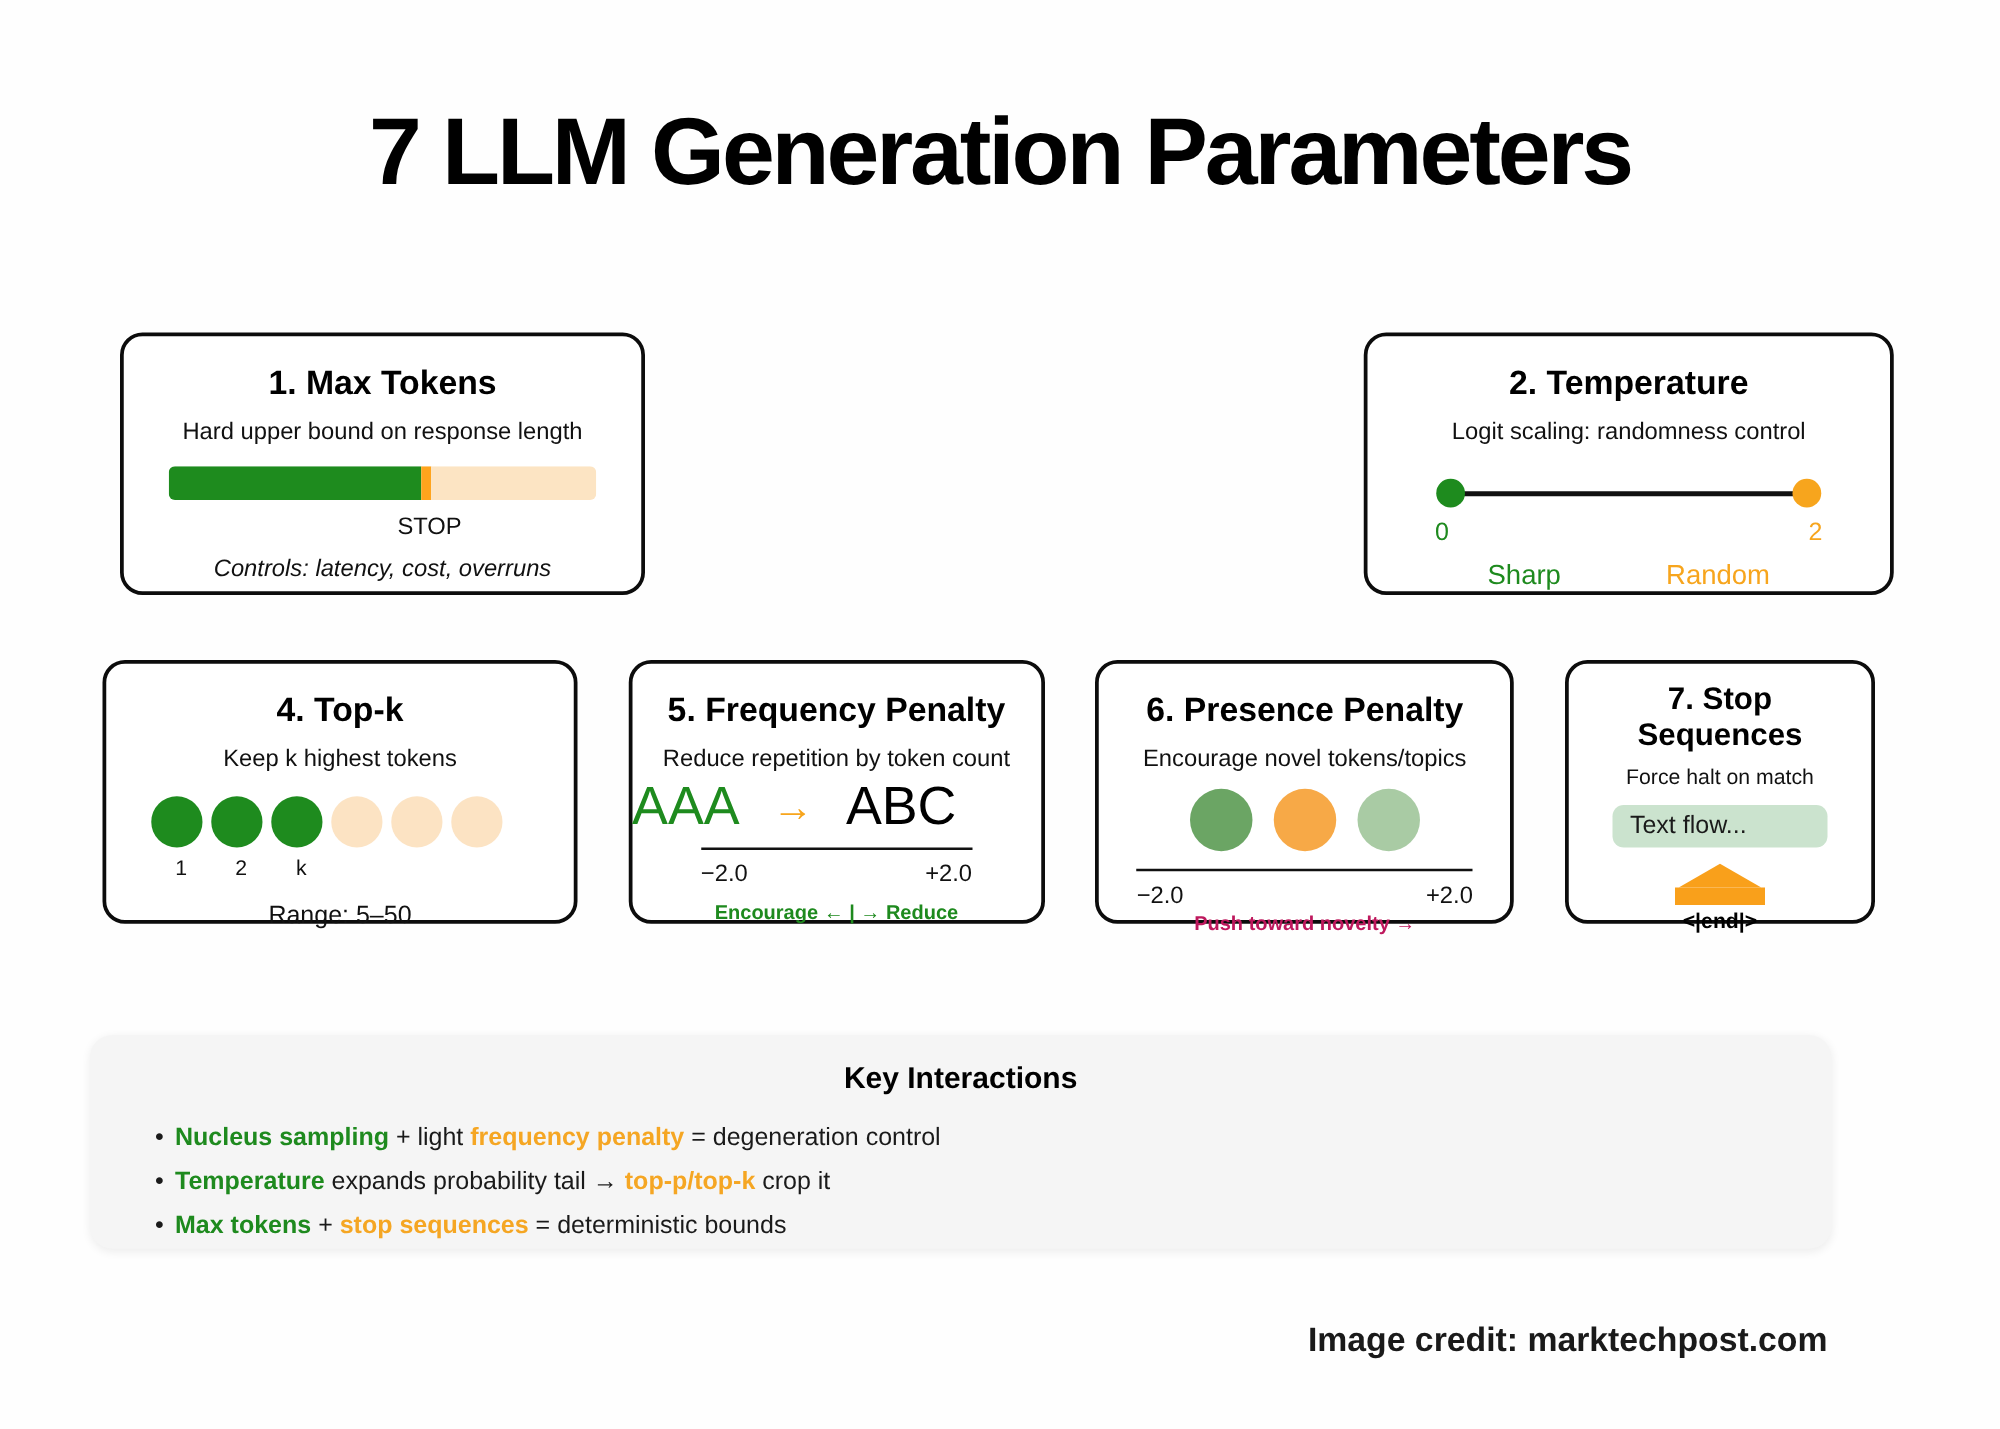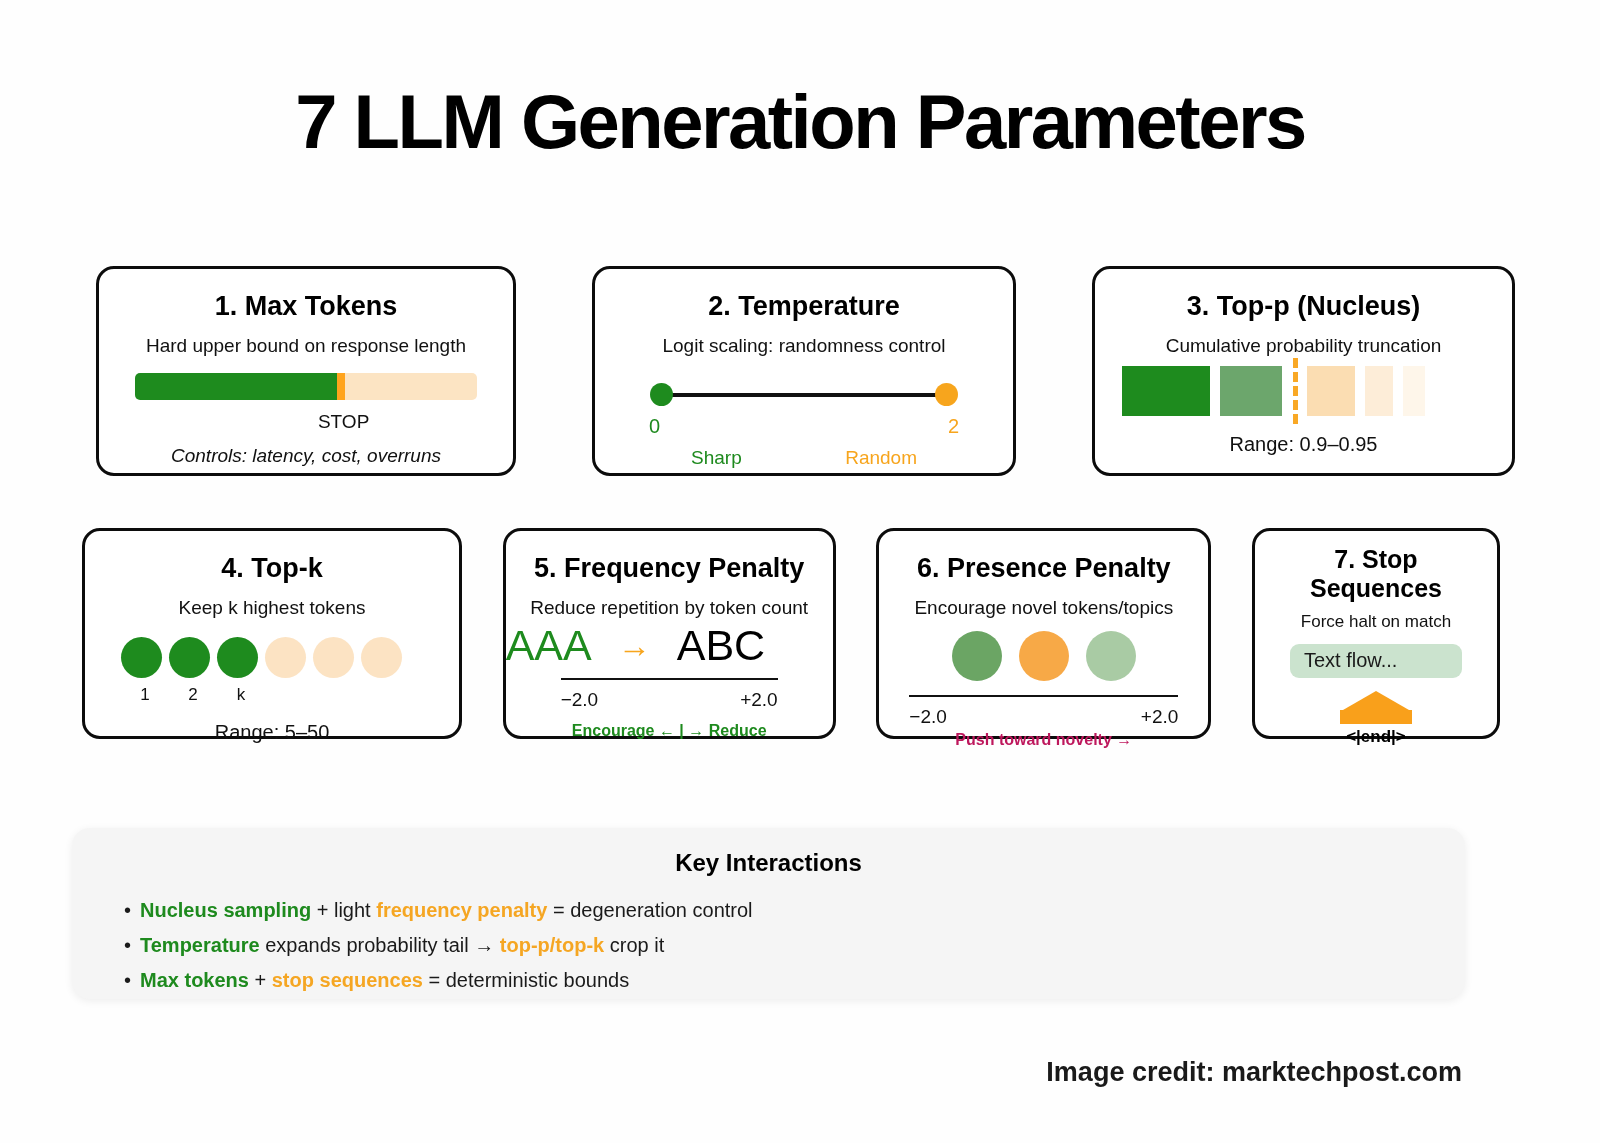--- a/index.html
+++ b/index.html
@@ -34,21 +34,21 @@
   .stop-label{position:absolute;top:38px;left:61%;transform:translateX(-50%);font-size:19px;color:#111;}
   .note{margin-top:45px;font-size:19px;font-style:italic;color:#111;}
 
   
   .slider{position:relative;margin:26px 58px 0;height:23px;}
   .slider .line{position:absolute;left:4px;right:4px;top:10px;height:4px;background:#111;}
   .slider .dot{position:absolute;top:0;width:23px;height:23px;border-radius:50%;}
   .slider .dot.min{left:-3px;background:#1E8B1E;}
   .slider .dot.max{right:-3px;background:#F7A51D;}
   .scale-ends{display:flex;justify-content:space-between;margin:9px 54px 0;font-size:20px;}
-  .scale-caps{display:flex;justify-content:space-between;margin:9px 96px 0;font-size:19px;}
+  .scale-caps{display:flex;justify-content:space-between;margin:9px 96px 0;font-size:22px;}
   .green-t{color:#1E8A1E;}
   .orange-t{color:#F7A51D;}
 
   
   .segs{display:flex;align-items:center;margin:8px 0 0 27px;height:52px;}
   .seg{height:50px;margin-right:10px;}
   .seg1{width:88px;background:#1E8B1E;}
   .seg2{width:62px;background:#6CA66C;}
   .seg3{width:48px;background:#FBDDB2;}
   .seg4{width:28px;background:#FDEDD8;}
@@ -134,33 +134,20 @@
       <div class="scale-ends">
         <span class="green-t">0</span>
         <span class="orange-t">2</span>
       </div>
       <div class="scale-caps">
         <span class="green-t">Sharp</span>
         <span class="orange-t">Random</span>
       </div>
     </div>
 
-    <div class="card c3">
-      <h2>3. Top-p (Nucleus)</h2>
-      <div class="sub">Cumulative probability truncation</div>
-      <div class="segs">
-        <div class="seg seg1"></div>
-        <div class="seg seg2"></div>
-        <div class="cut"></div>
-        <div class="seg seg3"></div>
-        <div class="seg seg4"></div>
-        <div class="seg seg5"></div>
-      </div>
-      <div class="range-label">Range: 0.9–0.95</div>
-    </div>
 
   </div>
 
   <div class="row row2">
 
     <div class="card c4">
       <h2>4. Top-k</h2>
       <div class="sub">Keep k highest tokens</div>
       <div class="dots-k">
         <div class="dot-k dk-g"></div>

